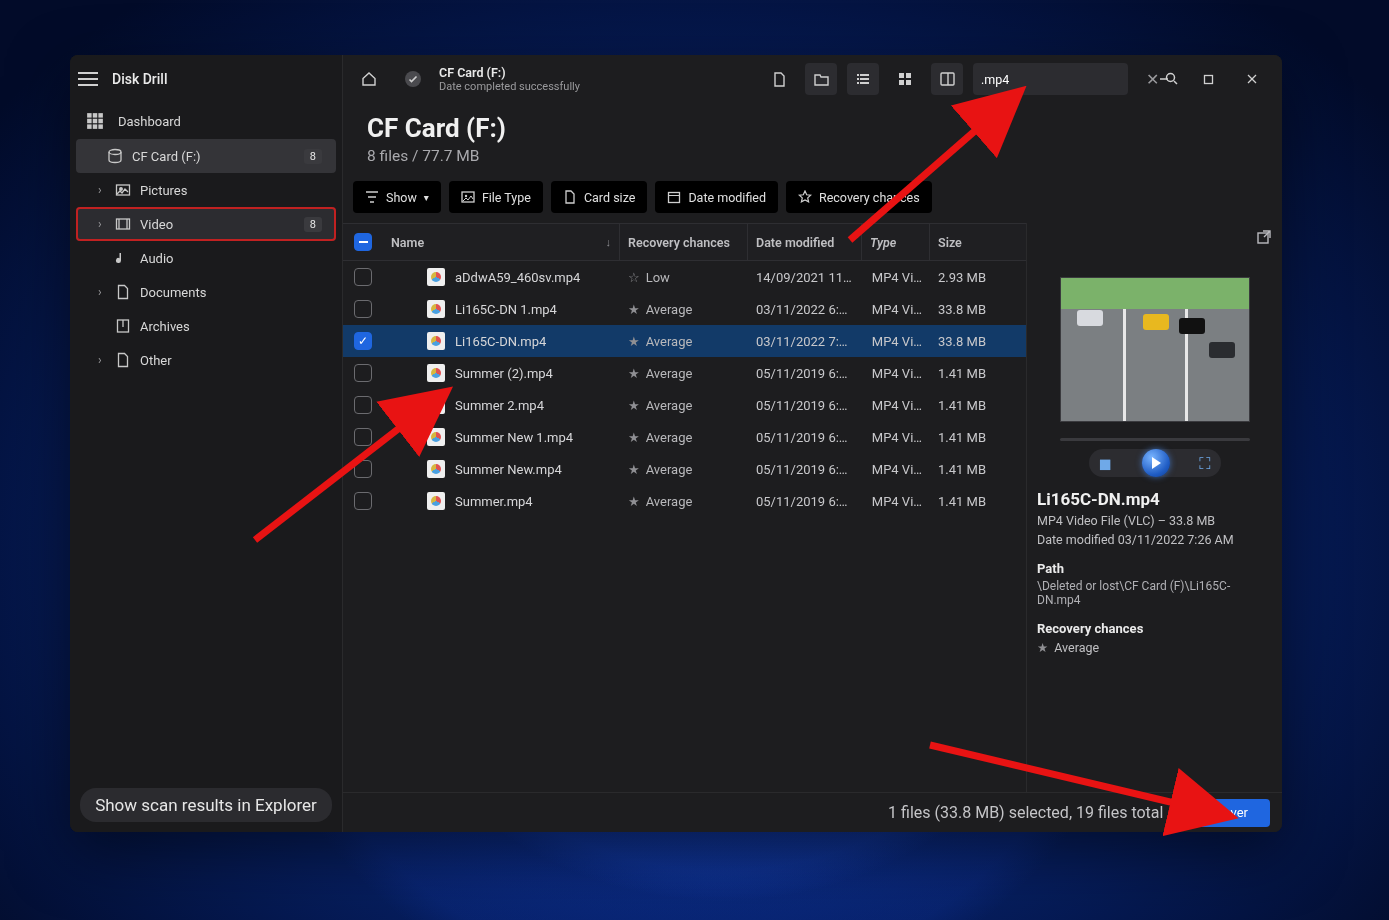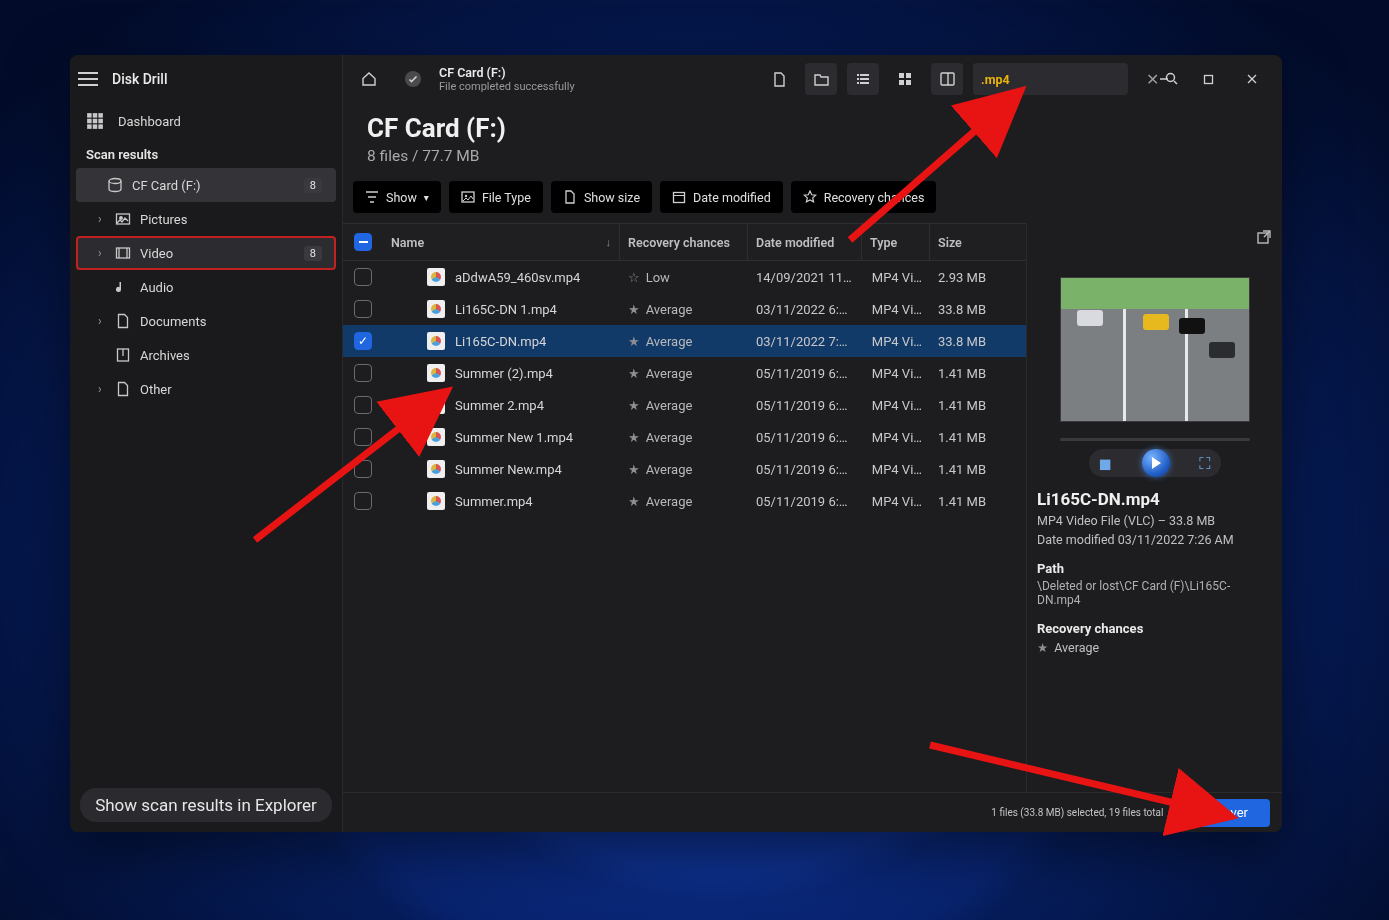--- a/index.html
+++ b/index.html
@@ -82,21 +82,21 @@
 .tb-ico.boxed { background:#2c2c30; }
 .bc-block { display:flex; flex-direction:column; line-height:1.2; margin-right:auto; }
 .bc-title { font-size: 12.5px; font-weight:600; color:#eaeaea; }
 .bc-sub { font-size: 11px; color:#9a9a9d; }
 .searchbox {
   height: 32px; width: 155px; background: #2c2c30; border-radius: 4px;
   display:flex; align-items:center; padding:0 8px; gap:6px;
 }
 .searchbox input {
   flex:1; background:transparent; border:none; outline:none;
-  color:#eab308; font-size:12.5px;font-weight:bold;
+  color:#ffffff; font-size:12.5px;
 }
 .winctrl { display:flex; gap:4px; margin-left:6px; }
 .winctrl .tb-ico { width:40px; }
 .header-block { padding: 10px 24px 12px; }
 .page-title { font-size: 26px; font-weight: 700; color: #f0f0f0; }
 .page-sub { font-size: 15.5px; color: #a9a9ad; margin-top:4px; }
 .filter-row { display:flex; gap:8px; padding: 4px 10px 10px; }
 .chip {
   height:32px; background:#000000; border:none; border-radius:4px;
   color:#e0e0e0; font-size:12.5px; padding:0 12px;
@@ -108,21 +108,21 @@
 .thead {
   height:38px; display:flex; align-items:center;
   border-top:1px solid #2e2e32; border-bottom:1px solid #2e2e32;
   background:#1f1f22;
 }
 .th { font-size:12.5px; color:#bfbfc2; font-weight:600; padding:0 8px; border-right:1px solid #2e2e32; height:100%; display:flex; align-items:center; }
 .th.chk { width:40px; justify-content:center; border-right:none; }
 .th.name { flex:1; }
 .th.rec { width:128px; }
 .th.date { width:114px; }
-.th.type { width:68px; }
+.th.type { width:68px;font-style:italic; }
 .th.size { width:96px; border-right:none; }
 .th .sort { margin-left:auto; color:#8d8d90; font-size:11px; }
 .tbody { flex:1; overflow:auto; }
 .tr { height:32px; display:flex; align-items:center; font-size:13px; color:#d6d6d8; }
 .tr.sel { background:#123a68; }
 .td { padding:0 8px; overflow:hidden; white-space:nowrap; text-overflow:ellipsis; }
 .td.chk { width:40px; display:flex; justify-content:center; }
 .td.name { flex:1; display:flex; align-items:center; gap:10px; padding-left:44px; }
 .td.rec { width:128px; display:flex; align-items:center; gap:6px; color:#b8b8bb; }
 .td.date { width:114px; color:#c8c8cb; }
@@ -166,21 +166,21 @@
 .pv-name { font-size:17px; font-weight:700; color:#f0f0f0; margin-top:4px; }
 .pv-meta { font-size:12.5px; color:#c0c0c3; margin-top:4px; }
 .pv-h { font-size:13px; font-weight:700; color:#eaeaea; margin-top:14px; }
 .pv-p { font-size:12px; color:#b0b0b4; margin-top:3px; }
 .pv-rc { display:flex; align-items:center; gap:6px; margin-top:4px; color:#c0c0c3; font-size:12.5px; }
 .statusbar {
   height:40px; border-top:1px solid #2a2a2c;
   display:flex; align-items:center; justify-content:flex-end;
   padding:0 12px; gap:16px;
 }
-.status-text { font-size:10px; color:#c4c4c7; }
+.status-text { font-size:16px; color:#c4c4c7; }
 .recover-btn {
   height:28px; padding:0 22px; background:#1f66e0;
   border:none; border-radius:4px; color:#fff; font-size:13px;
   cursor:pointer;
 }
 svg.arrow { position:absolute; pointer-events:none; }
 </style>
 </head>
 <body>
 
@@ -204,21 +204,20 @@
             <rect x="1" y="6" width="4" height="4"></rect>
             <rect x="6" y="6" width="4" height="4"></rect>
             <rect x="11" y="6" width="4" height="4"></rect>
             <rect x="1" y="11" width="4" height="4"></rect>
             <rect x="6" y="11" width="4" height="4"></rect>
             <rect x="11" y="11" width="4" height="4"></rect>
           </svg>
       </span>
       <span>Dashboard</span>
     </div>
-    <div class="sb-section">Scan results</div>
     <div id="sb-tree">
         <div class="sb-tree-item active" style="padding-left: 14px;">
           <span class="chev"></span>
           <span class="sb-icon">
             <svg viewBox="0 0 16 16" width="16" height="16" fill="none" stroke="#c8c8c8" stroke-width="1.3">
               <ellipse cx="8" cy="4" rx="6" ry="2.5"></ellipse>
               <path d="M2 4v8c0 1.4 2.7 2.5 6 2.5s6-1.1 6-2.5V4"></path>
             </svg>
           </span>
           <span class="label">CF Card (F:)</span>
@@ -301,21 +300,21 @@
           </div>
         <div class="tb-ico">
             <svg width="18" height="18" viewBox="0 0 18 18">
               <circle cx="9" cy="9" r="8" fill="#4a4a4e"></circle>
               <path d="M5.5 9.5l2 2 5-5" stroke="#d0d0d0" stroke-width="1.6" fill="none"></path>
             </svg>
           </div>
       </div>
       <div class="bc-block">
         <span class="bc-title">CF Card (F:)</span>
-        <span class="bc-sub">File completed successfully</span>
+        <span class="bc-sub">Date completed successfully</span>
       </div>
       <div class="tb-ico">
           <svg width="15" height="15" viewBox="0 0 15 15" fill="none" stroke="#d0d0d0" stroke-width="1.4">
             <path d="M3 1h6l3 3v10H3z"></path>
           </svg>
         </div>
       <div class="tb-ico boxed">
           <svg width="15" height="15" viewBox="0 0 15 15" fill="none" stroke="#d0d0d0" stroke-width="1.4">
             <path d="M1 3h5l1 2h7v8H1z"></path>
           </svg>
@@ -390,21 +389,21 @@
             <rect x="1" y="2" width="12" height="10" fill="none" stroke="#cfcfcf" stroke-width="1.3"></rect>
             <circle cx="5" cy="6" r="1.2" fill="#cfcfcf"></circle>
             <path d="M2 11l3-3 2 2 3-4 2 3" stroke="#cfcfcf" fill="none"></path>
           </svg>
         <span>File Type</span>
       </button>
       <button class="chip">
         <svg viewBox="0 0 14 14">
             <path d="M3 1h5l3 3v9H3z" fill="none" stroke="#cfcfcf" stroke-width="1.3"></path>
           </svg>
-        <span>Show size</span>
+        <span>Card size</span>
       </button>
       <button class="chip">
         <svg viewBox="0 0 14 14">
             <rect x="1.5" y="2.5" width="11" height="10" fill="none" stroke="#cfcfcf" stroke-width="1.3"></rect>
             <line x1="1.5" y1="5.5" x2="12.5" y2="5.5" stroke="#cfcfcf"></line>
           </svg>
         <span>Date modified</span>
       </button>
       <button class="chip">
         <svg viewBox="0 0 14 14">

